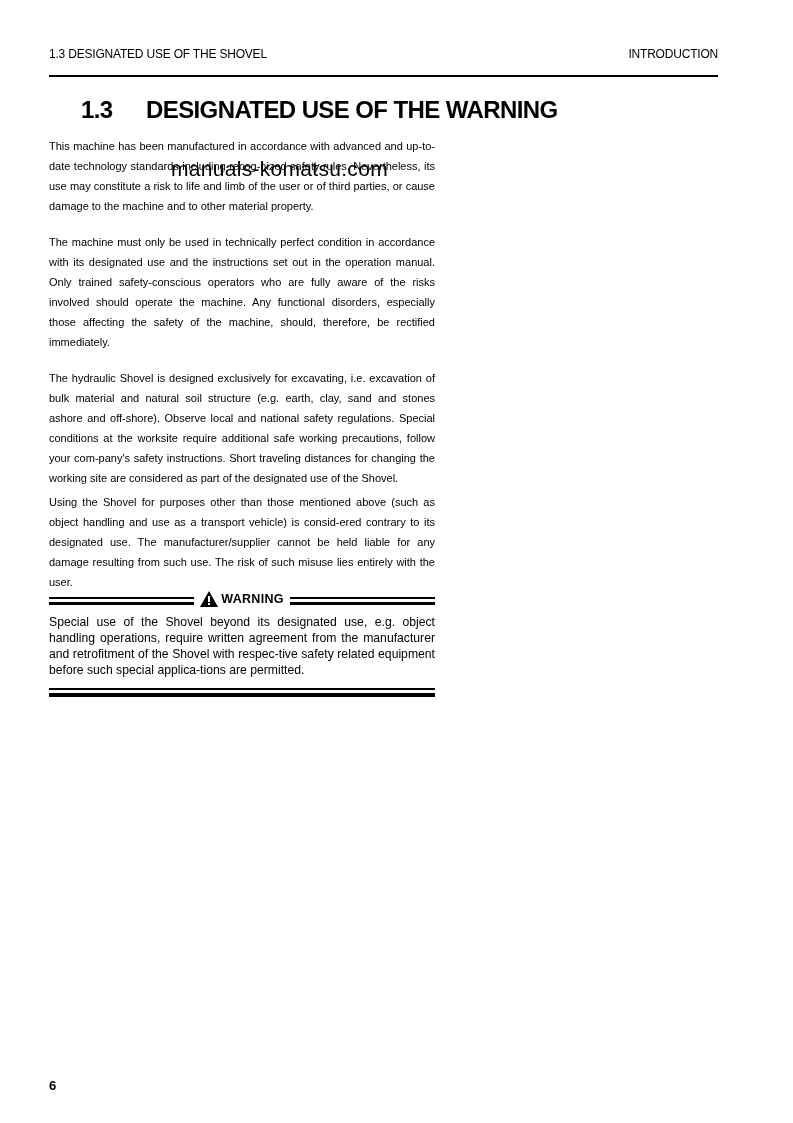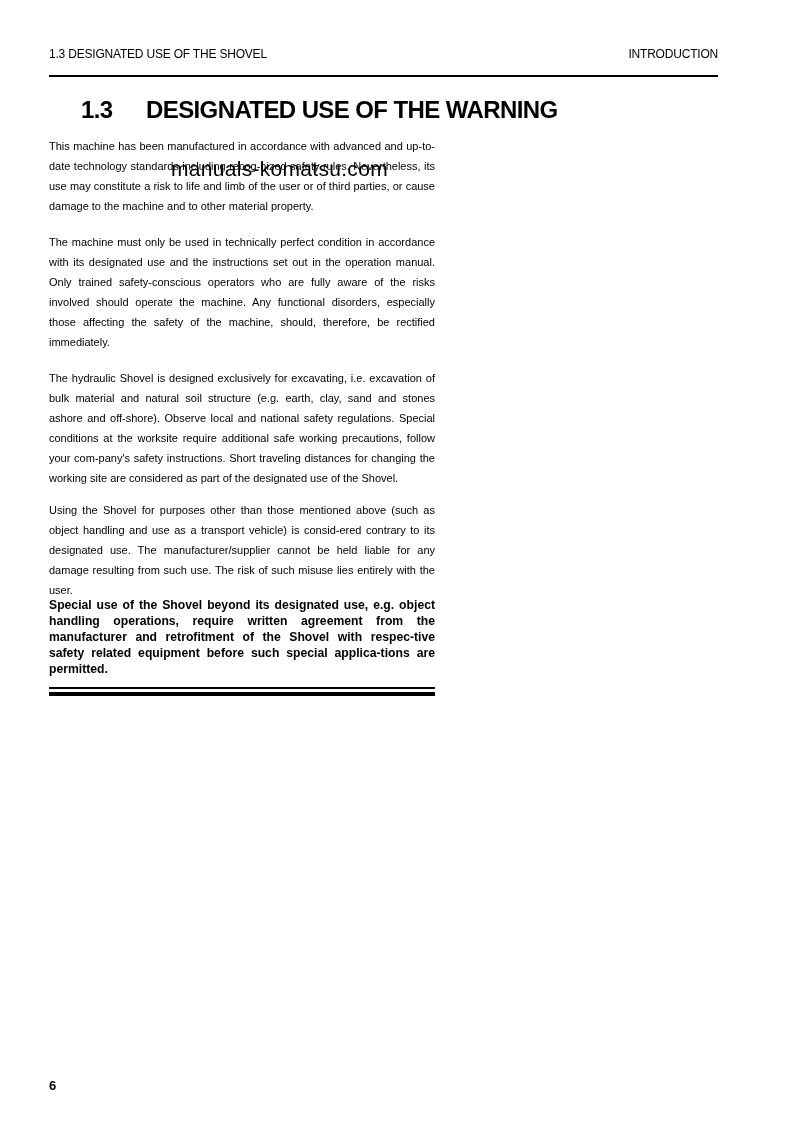--- a/index.html
+++ b/index.html
@@ -55,21 +55,21 @@
       top: 136px;
       width: 386px;
       font-size: 11px;
       line-height: 20px;
     }
     .body-col p {
       margin: 0 0 16px 0;
       text-align: justify;
     }
     .body-col p.tight {
-      margin-bottom: 12px;
+      margin-bottom: 4px;
     }
     .watermark {
       position: absolute;
       left: 171px;
       top: 157px;
       font-size: 21px;
       line-height: 24px;
       color: #000;
       letter-spacing: 0.3px;
       white-space: nowrap;
@@ -105,21 +105,21 @@
     }
     .warning-label svg {
       width: 18px;
       height: 16px;
       margin-right: 3px;
     }
     .warning-text {
       margin-top: 7px;
       font-size: 12.2px;
       line-height: 16px;
-      font-weight: bold;
+      font-weight: normal;
       text-align: justify;
     }
     .warning-foot {
       margin-top: 10px;
       height: 9px;
       border-top: 2px solid #000;
       border-bottom: 4px solid #000;
       box-sizing: border-box;
     }
     .page-number {
@@ -146,17 +146,29 @@
 <div class="body-col">
   <p>This machine has been manufactured in accordance with advanced and up-to-date technology standards including recog-nized safety rules. Nevertheless, its use may constitute a risk to life and limb of the user or of third parties, or cause damage to the machine and to other material property.</p>
   <p>The machine must only be used in technically perfect condition in accordance with its designated use and the instructions set out in the operation manual. Only trained safety-conscious operators who are fully aware of the risks involved should operate the machine. Any functional disorders, especially those affecting the safety of the machine, should, therefore, be rectified immediately.</p>
   <p class="tight">The hydraulic Shovel is designed exclusively for excavating, i.e. excavation of bulk material and natural soil structure (e.g. earth, clay, sand and stones ashore and off-shore). Observe local and national safety regulations. Special conditions at the worksite require additional safe working precautions, follow your com-pany's safety instructions. Short traveling distances for changing the working site are considered as part of the designated use of the Shovel.</p>
   <p>Using the Shovel for purposes other than those mentioned above (such as object handling and use as a transport vehicle) is consid-ered contrary to its designated use. The manufacturer/supplier cannot be held liable for any damage resulting from such use. The risk of such misuse lies entirely with the user.</p>
 </div>
 
 <div class="watermark">manuals-komatsu.com</div>
 
 <div class="warning-block">
+  <div class="warning-head">
+    <div class="rule"></div>
+    <div class="warning-label">
+      <svg viewBox="0 0 18 16">
+        <polygon points="9,0 18,16 0,16" fill="#000"></polygon>
+        <rect x="8" y="5" width="2" height="6" fill="#fff"></rect>
+        <rect x="8" y="12" width="2" height="2" fill="#fff"></rect>
+      </svg>
+      <span>WARNING</span>
+    </div>
+    <div class="rule"></div>
+  </div>
   <div class="warning-text">Special use of the Shovel beyond its designated use, e.g. object handling operations, require written agreement from the manufacturer and retrofitment of the Shovel with respec-tive safety related equipment before such special applica-tions are permitted.</div>
   <div class="warning-foot"></div>
 </div>
 
 <div class="page-number">6</div>
 
 </body></html>

